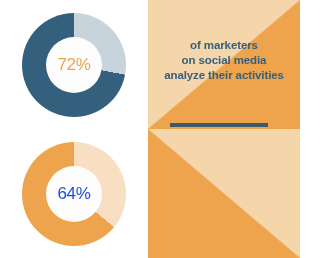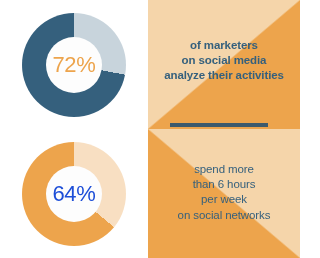--- a/index.html
+++ b/index.html
@@ -62,21 +62,21 @@
     margin-left: -28px;
     margin-top: -28px;
     border-radius: 50%;
     background: #fdfdfd;
     display: flex;
     align-items: center;
     justify-content: center;
   }
 
   .donut-value {
-    font-size: 22px;
+    font-size: 17px;
     font-weight: 400;
     letter-spacing: -0.3px;
     line-height: 1;
     text-align: center;
   }
   .donut-value.orange { color: #EDA44C; }
   .donut-value.navy   { color: #1d4ed8; }
 
   
   .panel {
@@ -177,23 +177,17 @@
     <div class="panel-content">
 
       <div class="stat-text primary">
         <span class="line">of marketers</span>
         <span class="line">on social media</span>
         <span class="line">analyze their activities</span>
       </div>
 
       <div class="divider"></div>
 
-      <div class="stat-text secondary">
-        <span class="line">spend more</span>
-        <span class="line">than 6 hours</span>
-        <span class="line">per week</span>
-        <span class="line">on social networks</span>
-      </div>
 
     </div>
   </div>
 
 </div>
 
 </body></html>

